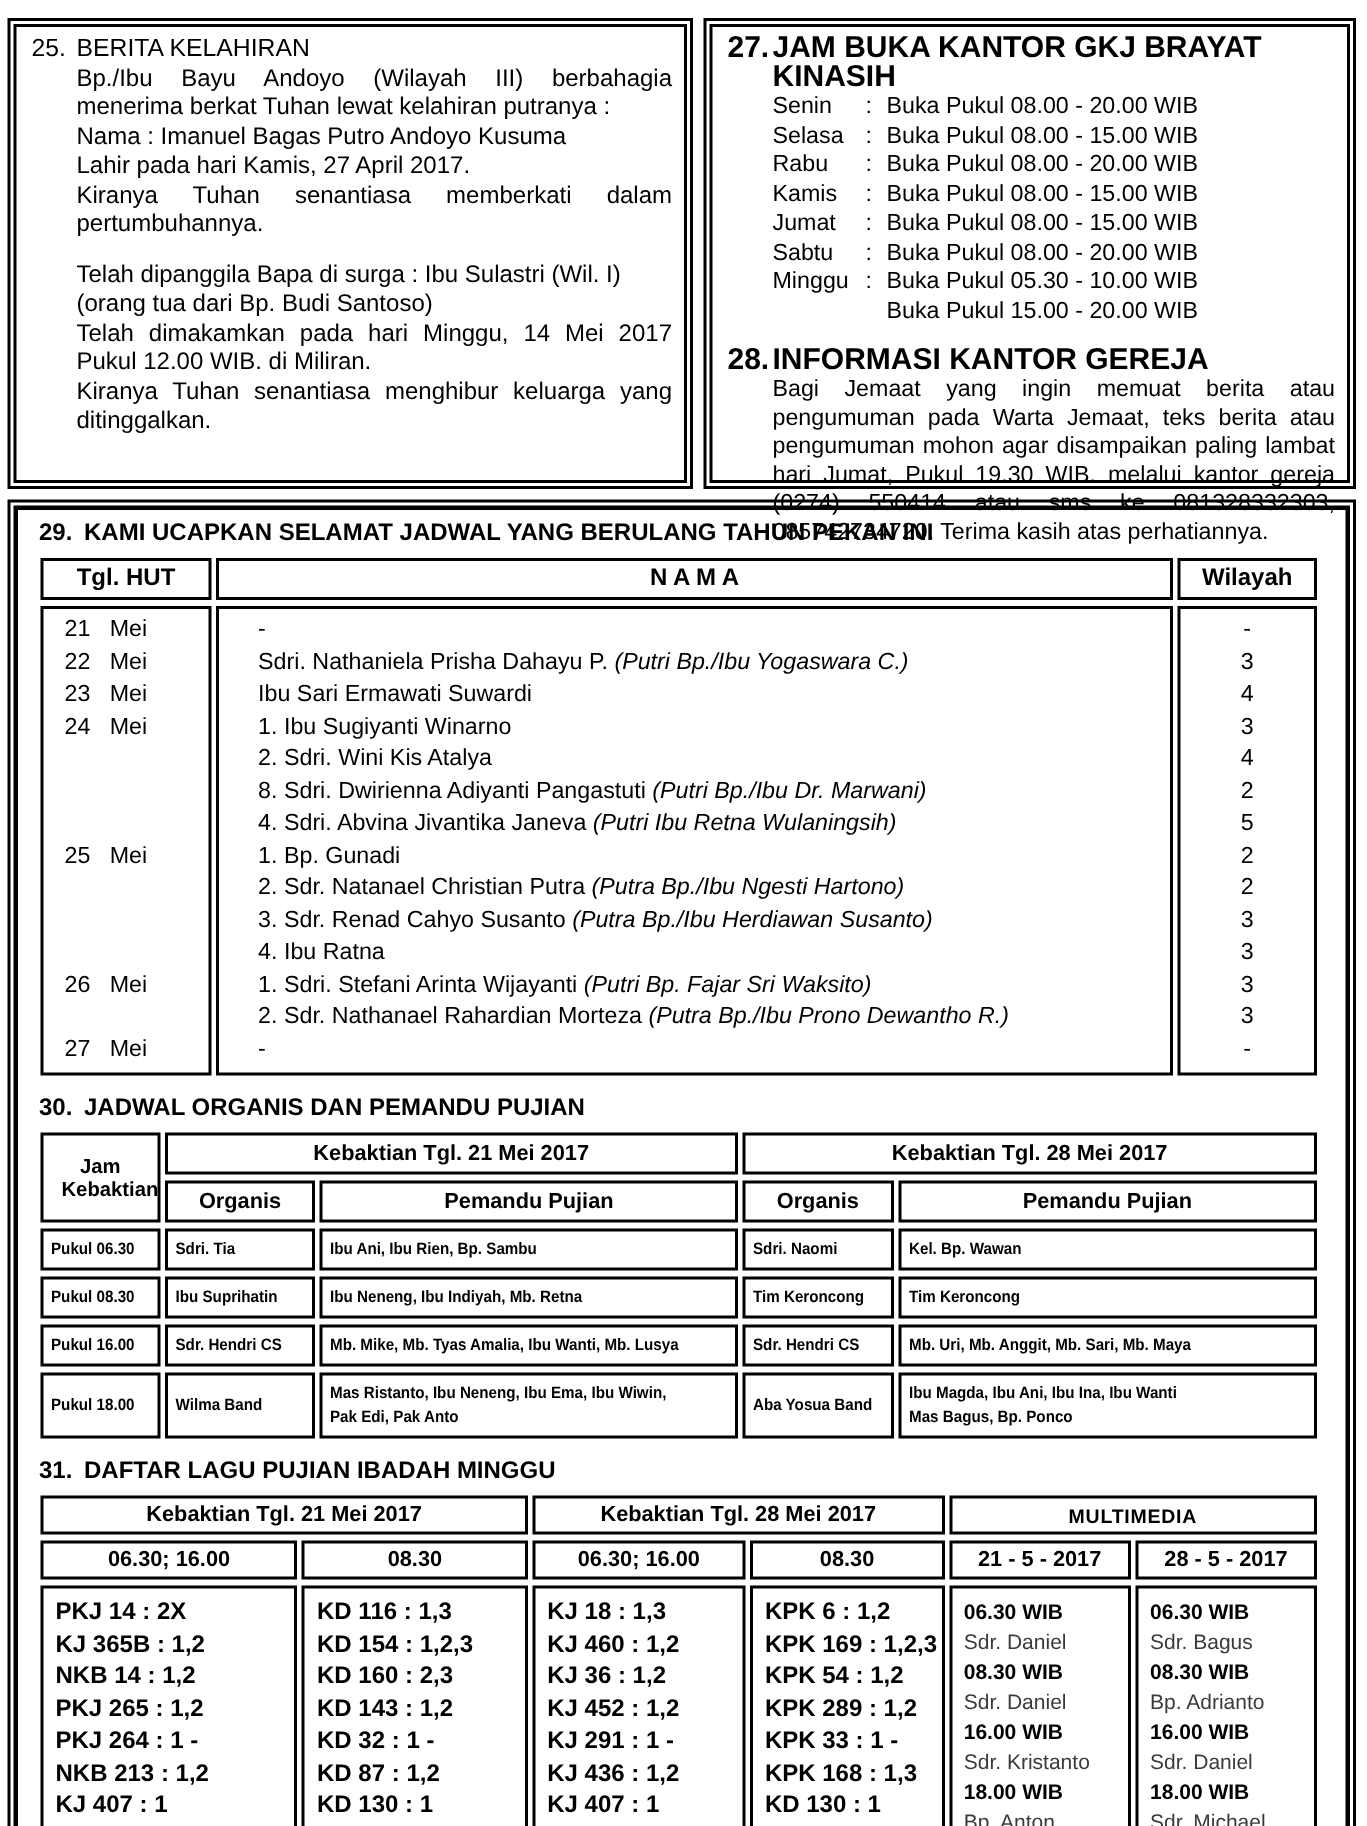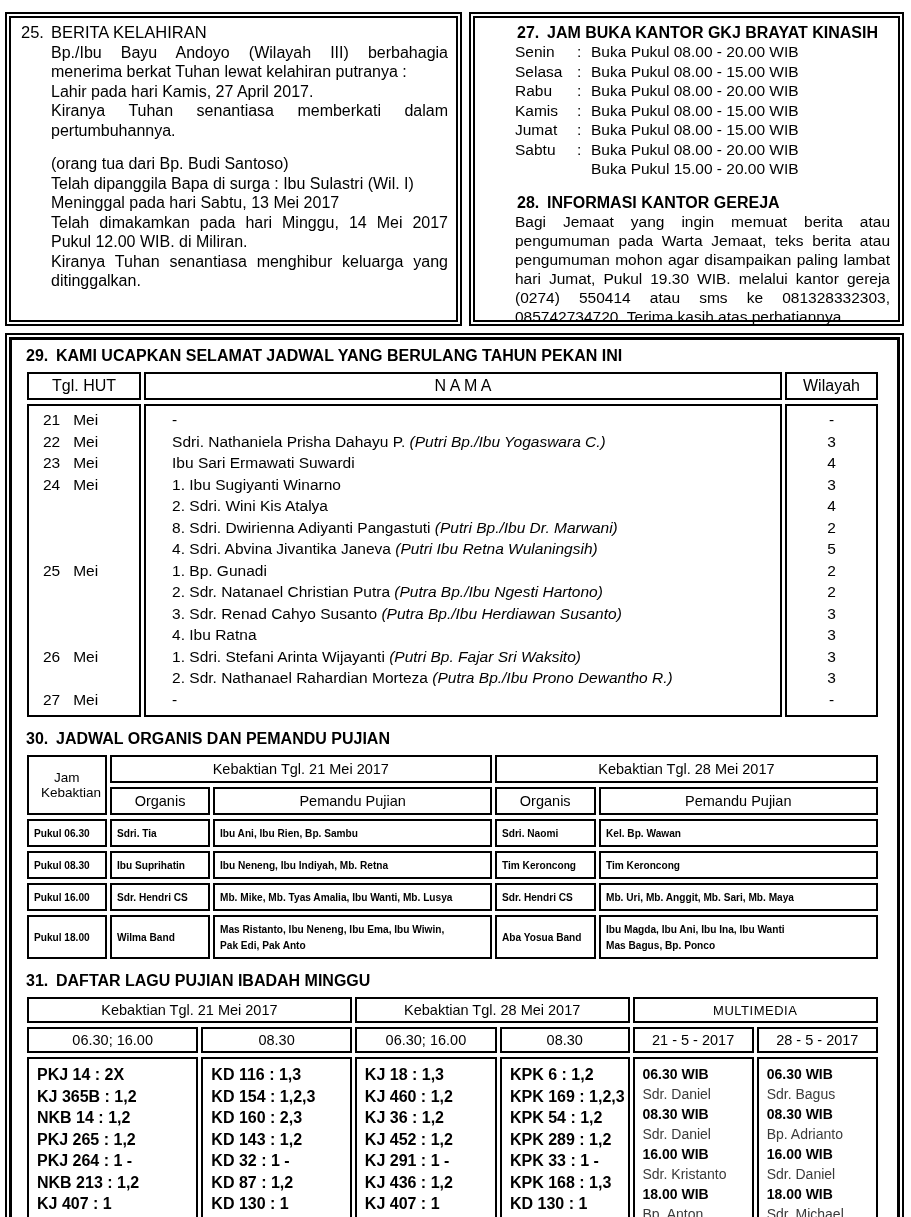--- a/index.html
+++ b/index.html
@@ -20,39 +20,39 @@
   
   .top-row { display: flex; gap: 7px; align-items: stretch; height: 314px; }
   .box-left  { width: 457px; flex: none; }
   .box-right { flex: 1; }
 
   .sec-head { display: flex; }
   .sec-num { flex: none; width: 30px; }
   .left-col { font-size: 16px; line-height: 19.5px; }
   .left-col .sec-head { font-size: 16.5px; }
   .right-col { font-size: 15.5px; line-height: 19px; }
-  .right-col .sec-head { font-weight: bold; font-size: 16px; margin-left: 32px; }
+  .right-col .sec-head { font-weight: bold; font-size: 20px; }
   .sec-body { margin-left: 30px; }
   .pline { min-height: 19.5px; }
   .pline.just { text-align: justify; }
   .gap { height: 14px; }
 
   
   .hour-line { white-space: nowrap; line-height: 19.5px; }
   .hday { display: inline-block; width: 62px; }
   .hcolon { display: inline-block; width: 14px; }
 
   
   .bsec-head { display: flex; font-weight: bold; font-size: 16px; margin: 2px 0 3px 2px; }
   .bsec-num { flex: none; width: 30px; }
   .mt { margin-top: 9px; }
 
   table { border-collapse: separate; border-spacing: 3px 4px; width: 99.3%; table-layout: fixed; }
   th, td { border: 2px solid #000; }
-  th { font-weight: normal; text-align: center; padding: 2px 3px; }
+  th { font-weight: bold; text-align: center; padding: 2px 3px; }
 
   
   .t29 { font-size: 15.5px; }
   .t29 th { font-size: 16px; height: 28px; }
   .t29 td { vertical-align: top; padding: 3px 0 5px 0; }
   .bline { height: 21.5px; line-height: 21.5px; white-space: nowrap; }
   .bdate { padding-left: 14px; }
   .bname { padding-left: 26px; }
   .bnote { font-style: italic; margin-top: 12px; }
   .bwil  { text-align: center; }
@@ -79,47 +79,48 @@
   <div class="top-row">
 
     <div class="dbox box-left">
       <div class="dbox-inner left-col">
         <div class="sec-head">
           <span class="sec-num">25.</span>
           <span>BERITA KELAHIRAN</span>
         </div>
         <div class="sec-body">
             <div class="pline just">Bp./Ibu Bayu Andoyo (Wilayah III) berbahagia menerima berkat Tuhan lewat kelahiran putranya :</div>
+            <div class="pline">Nama : Imanuel Bagas Putro Andoyo Kusuma</div>
             <div class="pline">Lahir pada hari Kamis, 27 April 2017.</div>
             <div class="pline just">Kiranya Tuhan senantiasa memberkati dalam pertumbuhannya.</div>
           </div>
         <div class="gap"></div>
         <div class="sec-body">
+            <div class="pline">Telah dipanggila Bapa di surga :  Ibu Sulastri (Wil. I)</div>
             <div class="pline">(orang tua dari Bp. Budi Santoso)</div>
-            <div class="pline">Telah dipanggila Bapa di surga :  Ibu Sulastri (Wil. I)</div>
-            <div class="pline">Meninggal pada hari Sabtu, 13 Mei 2017</div>
             <div class="pline just">Telah dimakamkan pada hari Minggu, 14 Mei 2017 Pukul 12.00 WIB. di Miliran.</div>
             <div class="pline just">Kiranya Tuhan senantiasa menghibur keluarga yang ditinggalkan.</div>
           </div>
       </div>
     </div>
 
     <div class="dbox box-right">
       <div class="dbox-inner right-col">
         <div class="sec-head">
           <span class="sec-num">27.</span>
           <span>JAM BUKA KANTOR GKJ BRAYAT KINASIH</span>
         </div>
         <div class="sec-body" id="hours-list">
             <div class="hour-line"><span class="hday">Senin</span><span class="hcolon">:</span><span class="htime">Buka Pukul 08.00 - 20.00 WIB</span></div>
             <div class="hour-line"><span class="hday">Selasa</span><span class="hcolon">:</span><span class="htime">Buka Pukul 08.00 - 15.00 WIB</span></div>
             <div class="hour-line"><span class="hday">Rabu</span><span class="hcolon">:</span><span class="htime">Buka Pukul 08.00 - 20.00 WIB</span></div>
             <div class="hour-line"><span class="hday">Kamis</span><span class="hcolon">:</span><span class="htime">Buka Pukul 08.00 - 15.00 WIB</span></div>
             <div class="hour-line"><span class="hday">Jumat</span><span class="hcolon">:</span><span class="htime">Buka Pukul 08.00 - 15.00 WIB</span></div>
             <div class="hour-line"><span class="hday">Sabtu</span><span class="hcolon">:</span><span class="htime">Buka Pukul 08.00 - 20.00 WIB</span></div>
+            <div class="hour-line"><span class="hday">Minggu</span><span class="hcolon">:</span><span class="htime">Buka Pukul 05.30 - 10.00 WIB</span></div>
             <div class="hour-line"><span class="hday">&nbsp;</span><span class="hcolon" style="visibility: hidden;">:</span><span class="htime">Buka Pukul 15.00 - 20.00 WIB</span></div>
           </div>
         <div class="gap"></div>
         <div class="sec-head">
           <span class="sec-num">28.</span>
           <span>INFORMASI KANTOR GEREJA</span>
         </div>
         <div class="sec-body">
             <div class="pline just">Bagi Jemaat yang ingin memuat berita atau pengumuman pada Warta Jemaat, teks berita atau pengumuman mohon agar disampaikan paling lambat hari Jumat, Pukul 19.30 WIB.  melalui kantor gereja (0274) 550414 atau sms ke 081328332303, 085742734720. Terima kasih atas perhatiannya.</div>
           </div>

